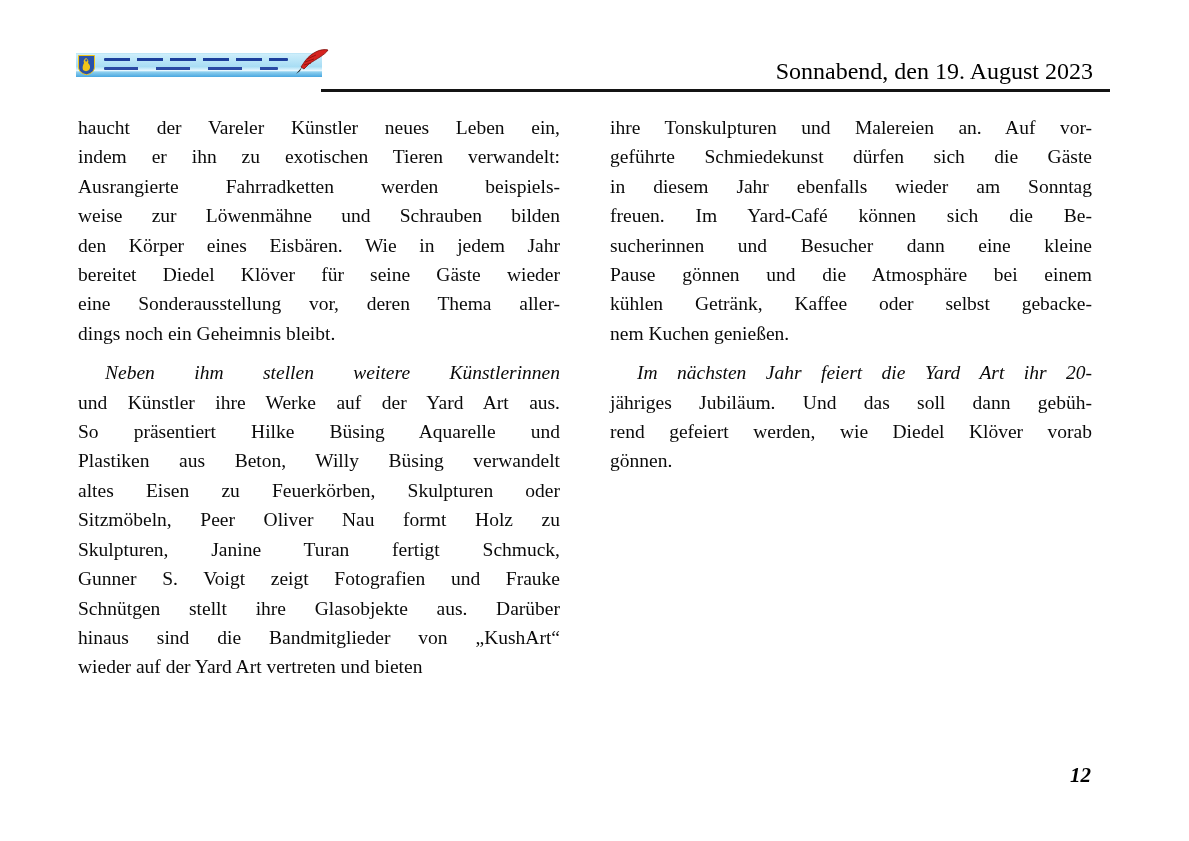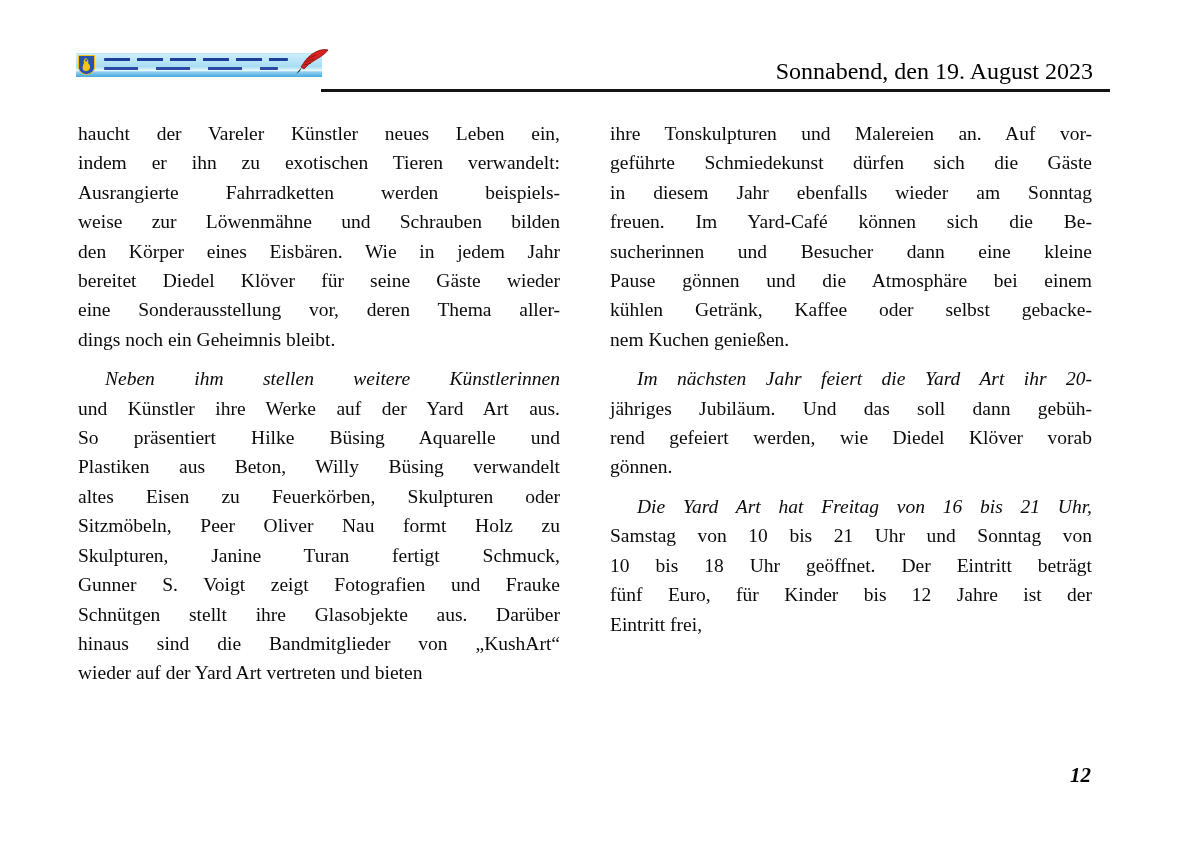--- a/index.html
+++ b/index.html
@@ -32,21 +32,21 @@
   }
   .quill{position:absolute;right:-8px;top:-7px;width:36px;height:30px;}
   .dateline{
     position:absolute;top:58px;right:96px;
     font-size:24px;line-height:26px;color:#000;
   }
   .header-rule{
     position:absolute;left:321px;top:89px;width:789px;height:3px;background:#141414;
   }
   
-  .column{position:absolute;top:119px;width:482px;font-size:19.5px;line-height:29.4px;}
+  .column{position:absolute;top:113px;width:482px;font-size:19.5px;line-height:29.4px;}
   .column-left{left:78px;}
   .column-right{left:610px;}
   .para{margin:0 0 10px 0;}
   .line{text-align:justify;text-align-last:justify;white-space:normal;}
   .line.last{text-align-last:left;}
   .para.indent .line:first-child{text-indent:27px;font-style:italic;}
   
   .page-number{
     position:absolute;right:98px;top:763px;
     font-weight:bold;font-style:italic;font-size:21px;color:#000;
@@ -110,22 +110,15 @@
       <div class="line">Pause gönnen und die Atmosphäre bei einem</div>
       <div class="line">kühlen Getränk, Kaffee oder selbst gebacke-</div>
       <div class="line last">nem Kuchen genießen.</div>
     </div>
     <div class="para indent">
       <div class="line">Im nächsten Jahr feiert die Yard Art ihr 20-</div>
       <div class="line">jähriges Jubiläum. Und das soll dann gebüh-</div>
       <div class="line">rend gefeiert werden, wie Diedel Klöver vorab</div>
       <div class="line last">gönnen.</div>
     </div>
-    <div class="para indent">
-      <div class="line">Die Yard Art hat Freitag von 16 bis 21 Uhr,</div>
-      <div class="line">Samstag von 10 bis 21 Uhr und Sonntag von</div>
-      <div class="line">10 bis 18 Uhr geöffnet. Der Eintritt beträgt</div>
-      <div class="line">fünf Euro, für Kinder bis 12 Jahre ist der</div>
-      <div class="line last">Eintritt frei,</div>
-    </div>
   </div>
 
 <div class="page-number">12</div>
 
 </body></html>

